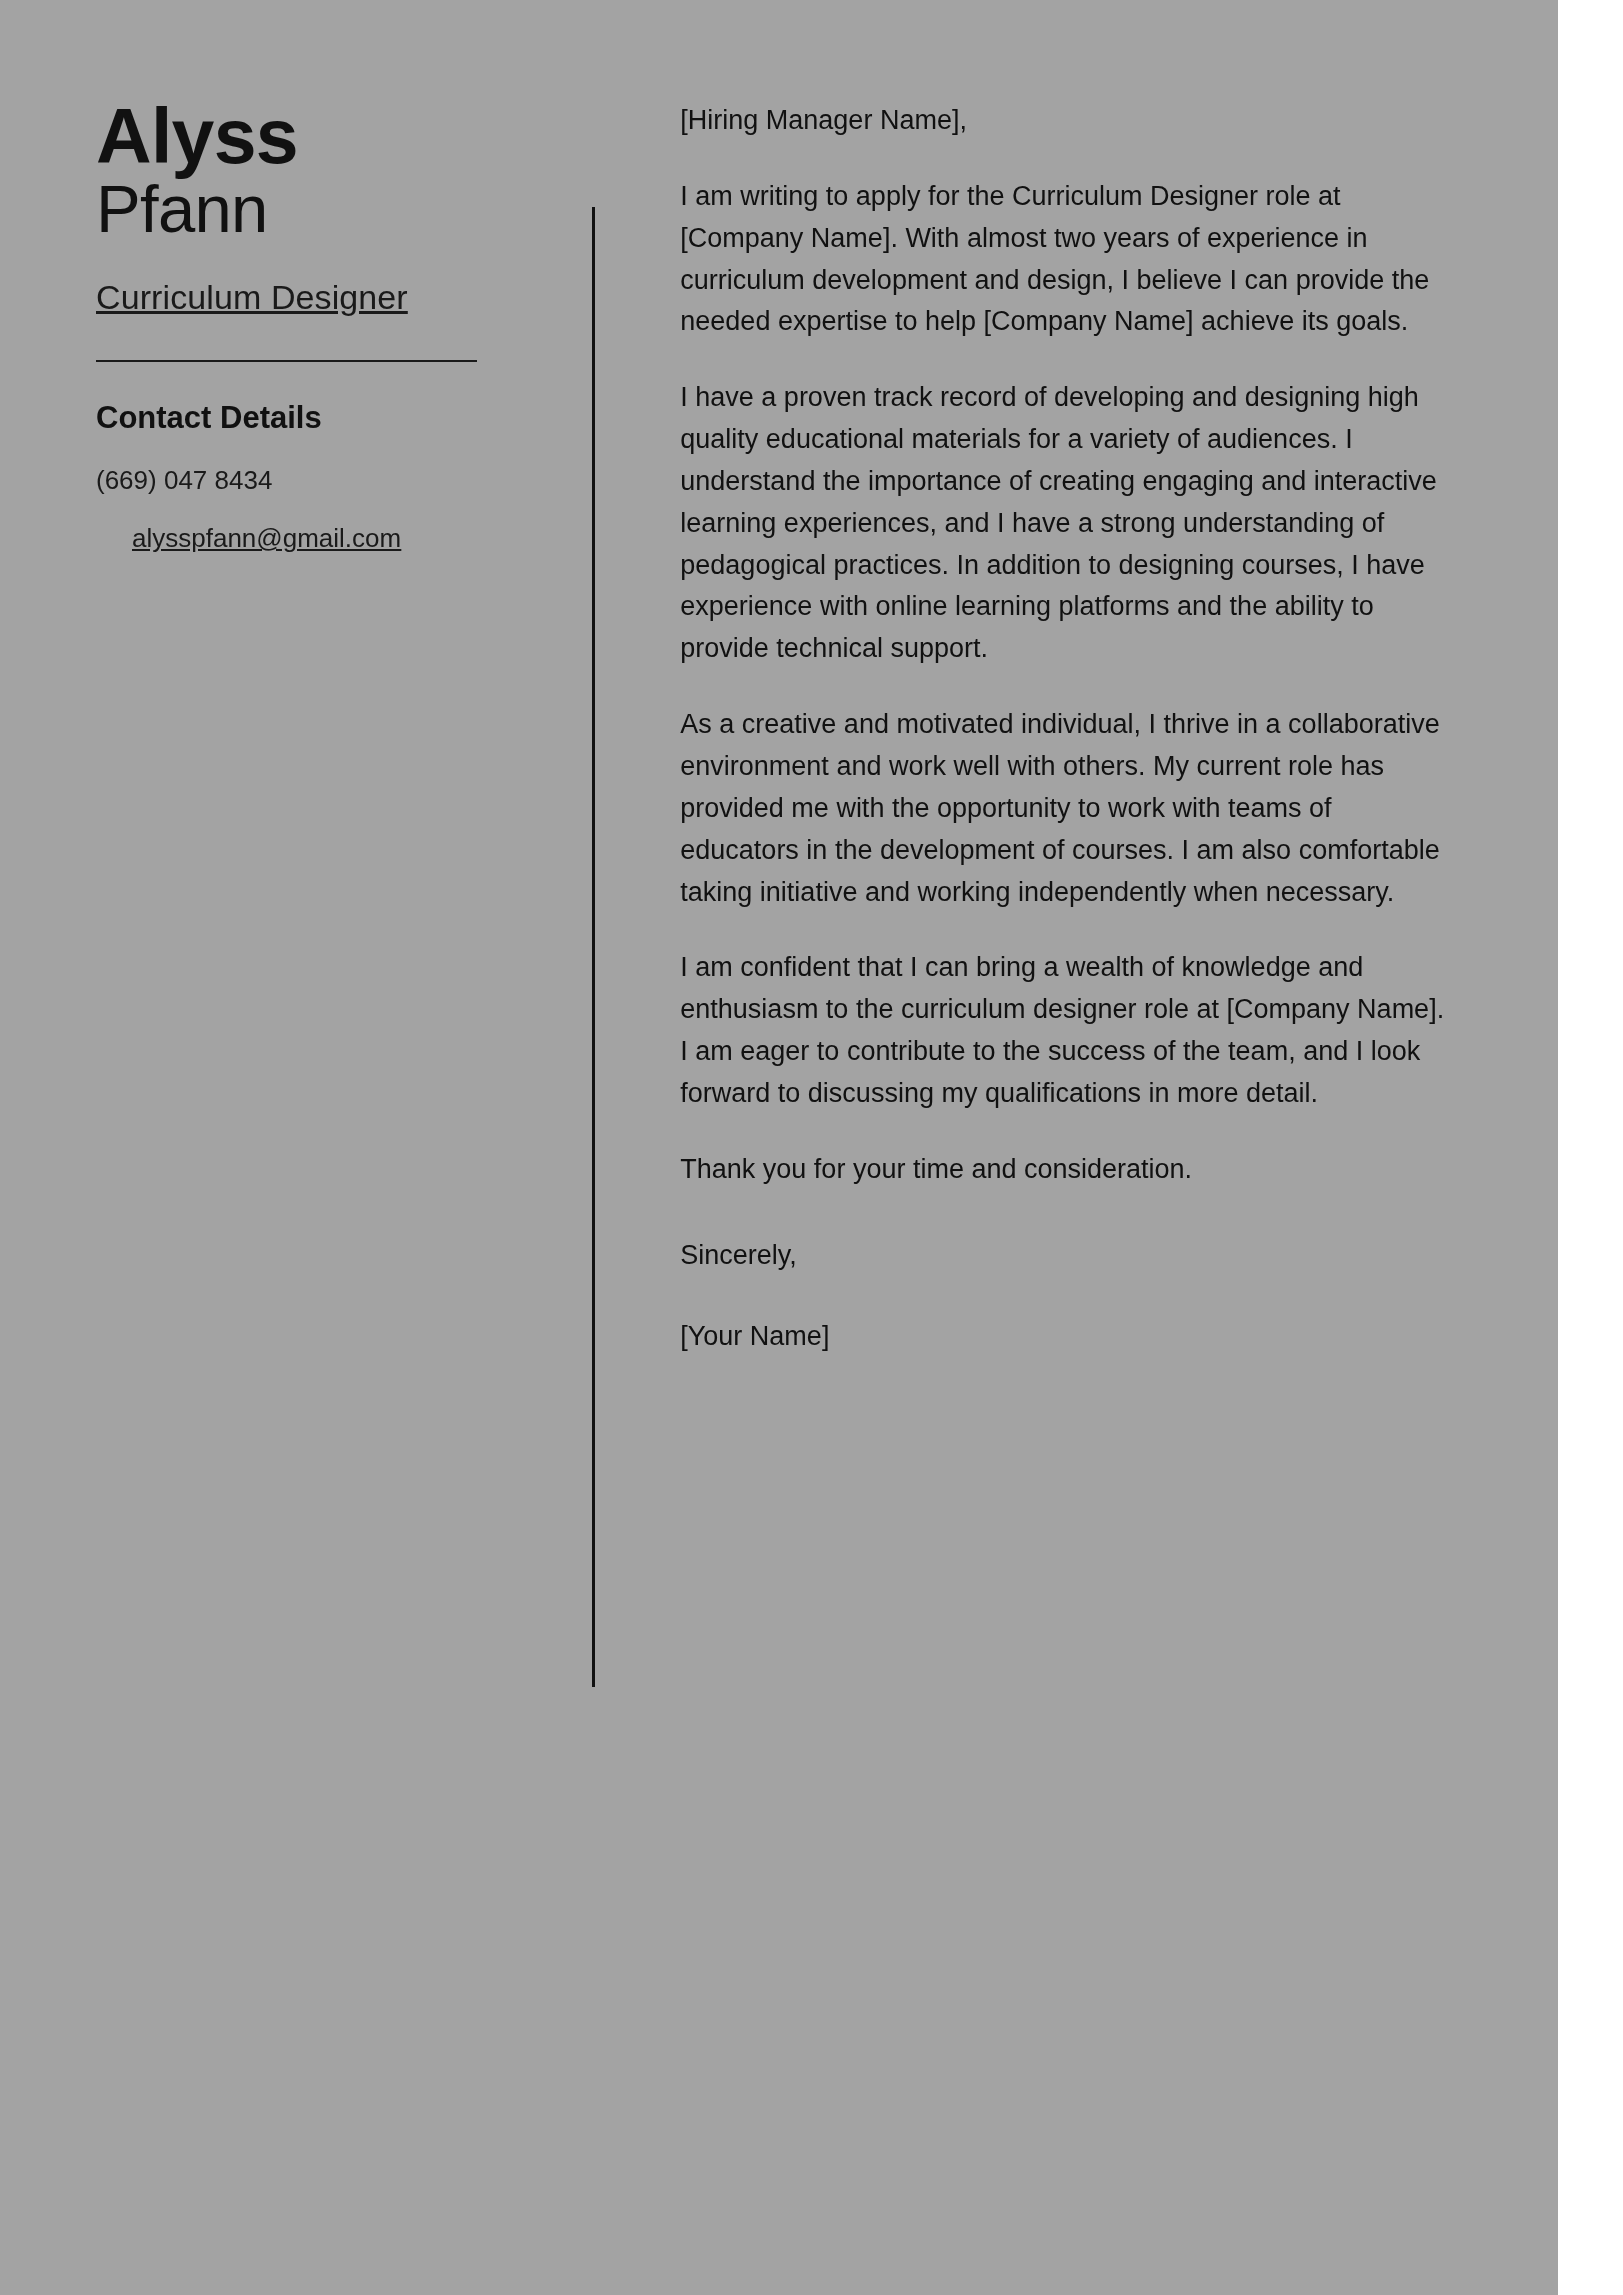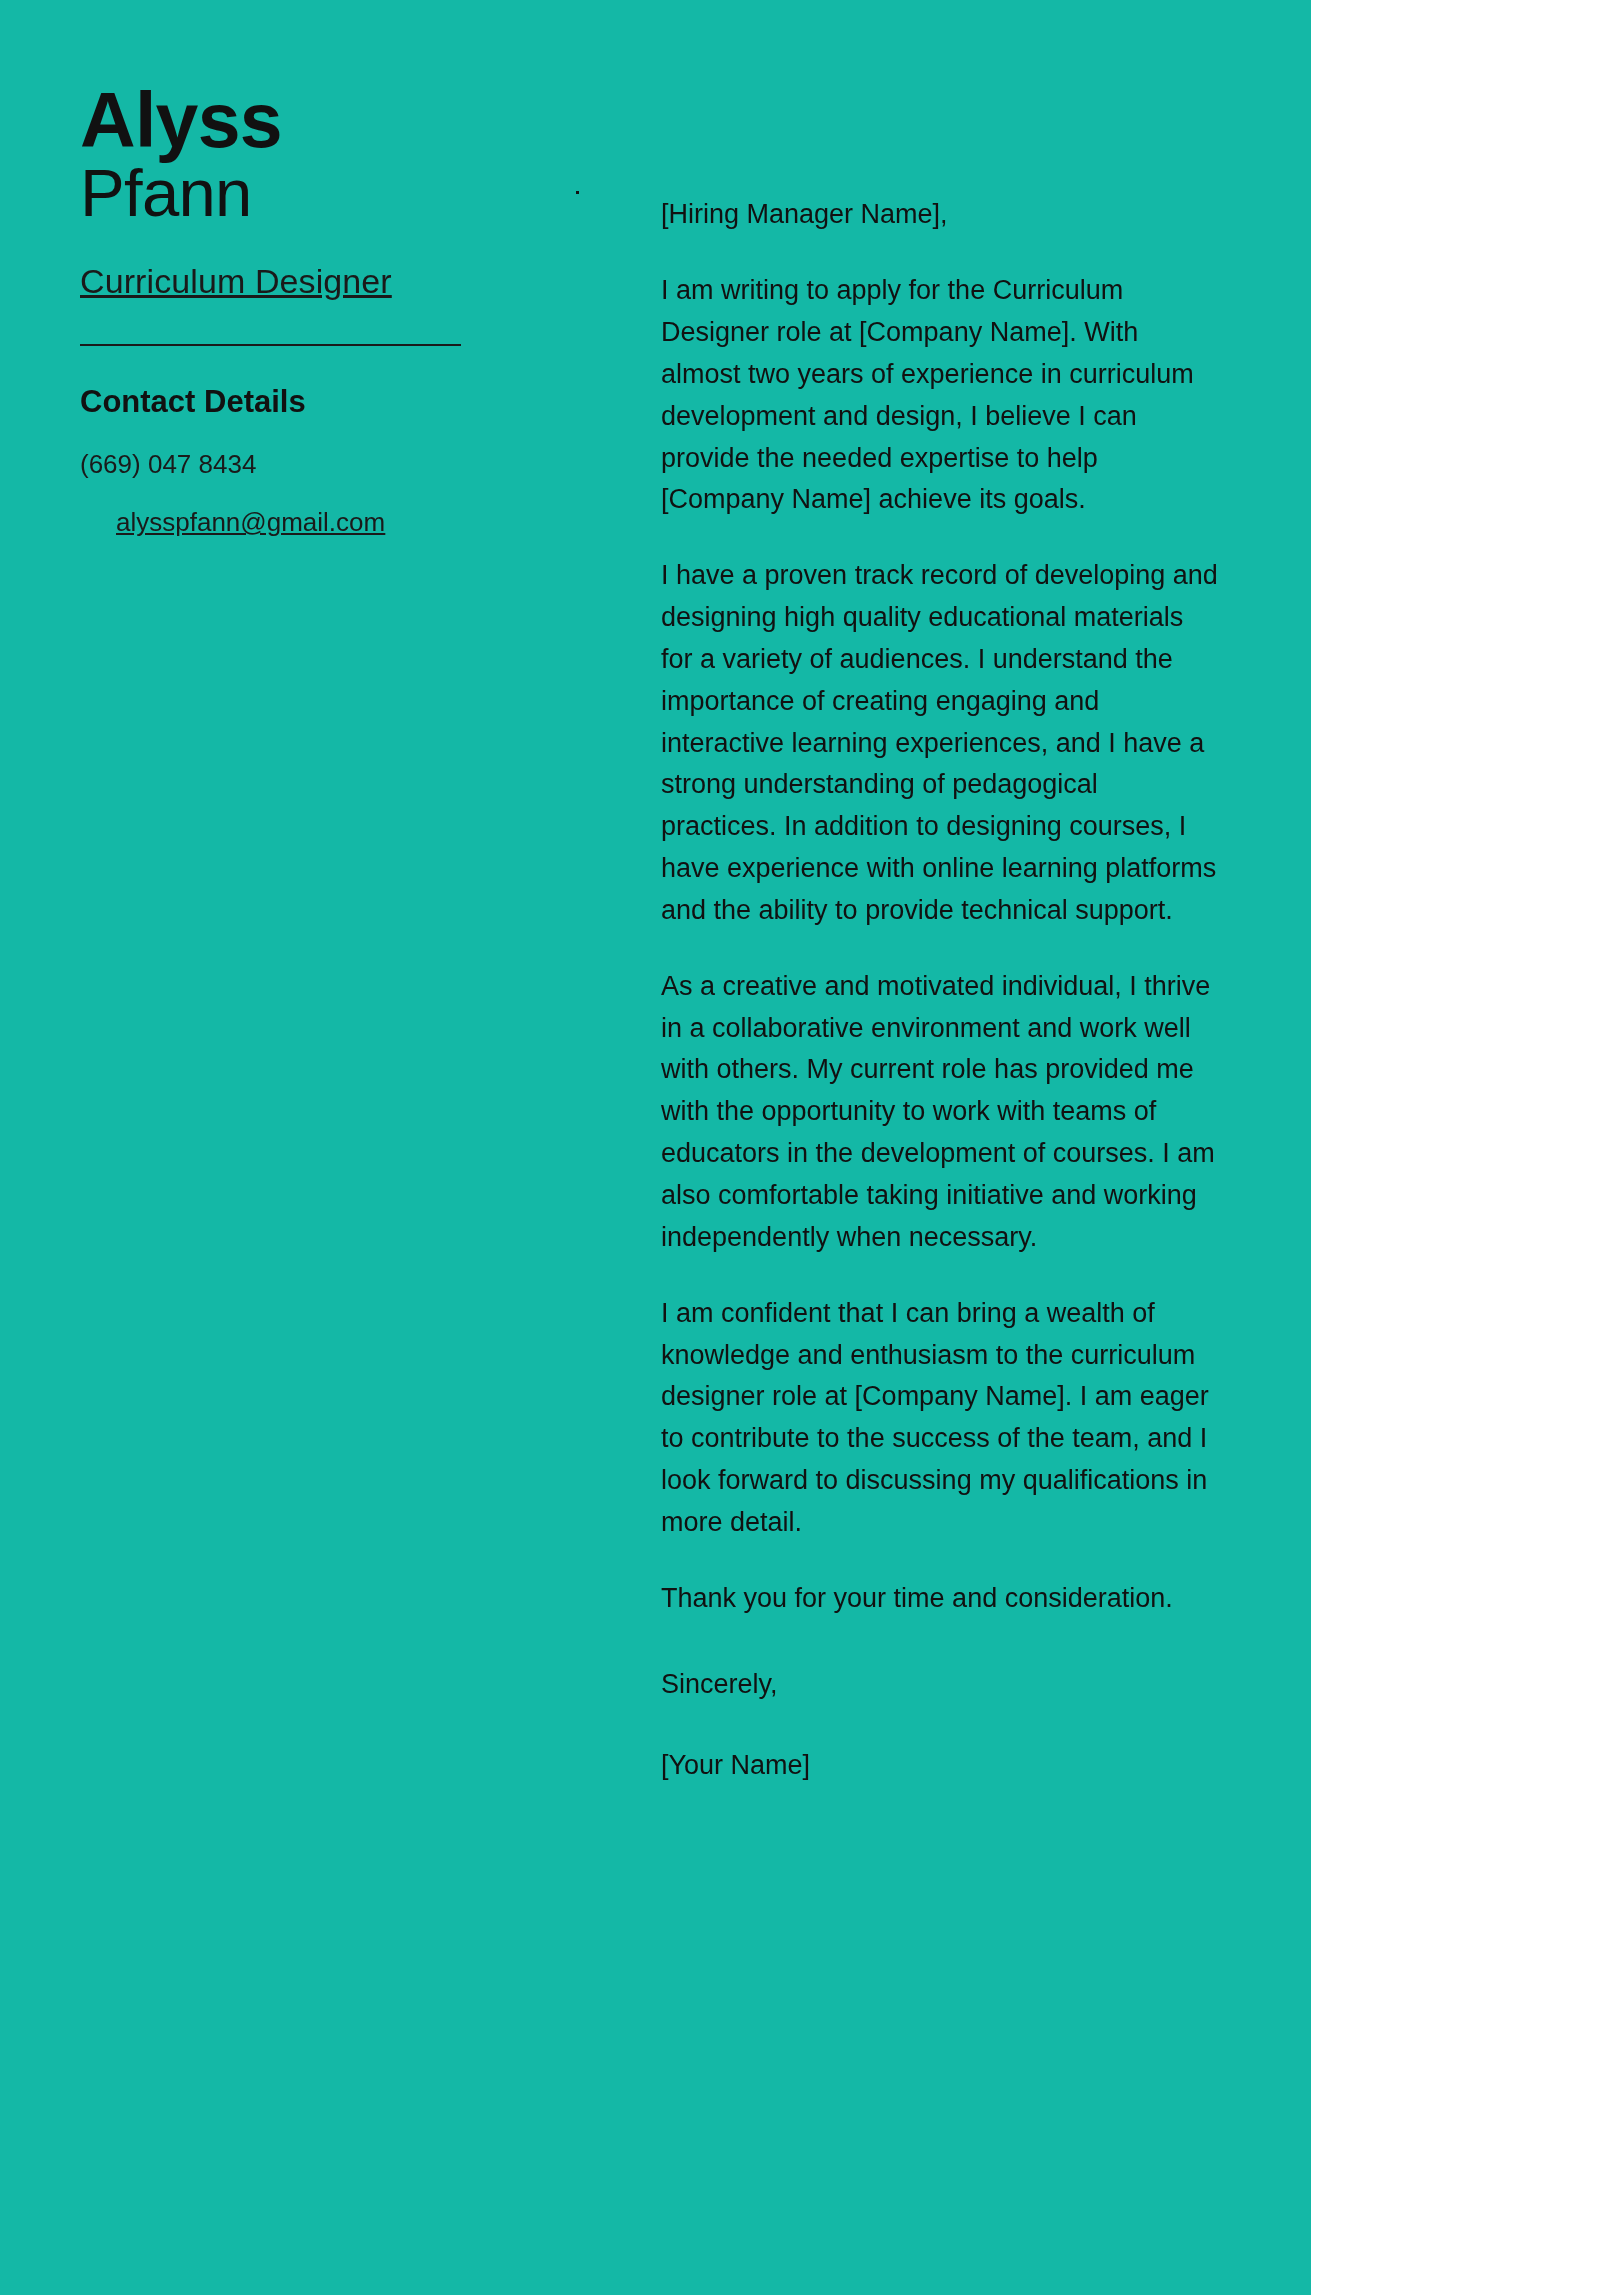--- a/index.html
+++ b/index.html
@@ -11,24 +11,24 @@
   body {
     width: 1623px;
     height: 2295px;
     font-family: "Liberation Sans", sans-serif;
     color: #111111;
     -webkit-font-smoothing: antialiased;
   }
 
   .page {
     position: relative;
-    width: 1311px;
+    width: 1558px;
     height: 2295px;
-    background: #14b8a6;
-    padding: 0;
+    background: #a3a3a3;
+    padding: 16px;
   }
 
   .content {
     display: flex;
     flex-direction: row;
     align-items: flex-start;
     padding-top: 84px;
   }
 
   
@@ -98,21 +98,20 @@
   .contact-link {
     color: #1a1a1a;
     text-decoration: underline;
     cursor: pointer;
   }
 
   
   .letter-wrap {
     flex: 1 1 auto;
     display: flex;
-    flex-direction: column;
     align-items: stretch;
     padding-right: 92px;
   }
 
   .vrule {
     width: 3.3px;
     background: #111111;
     margin-top: 107px;
     margin-bottom: 0;
     height: 1480px;

